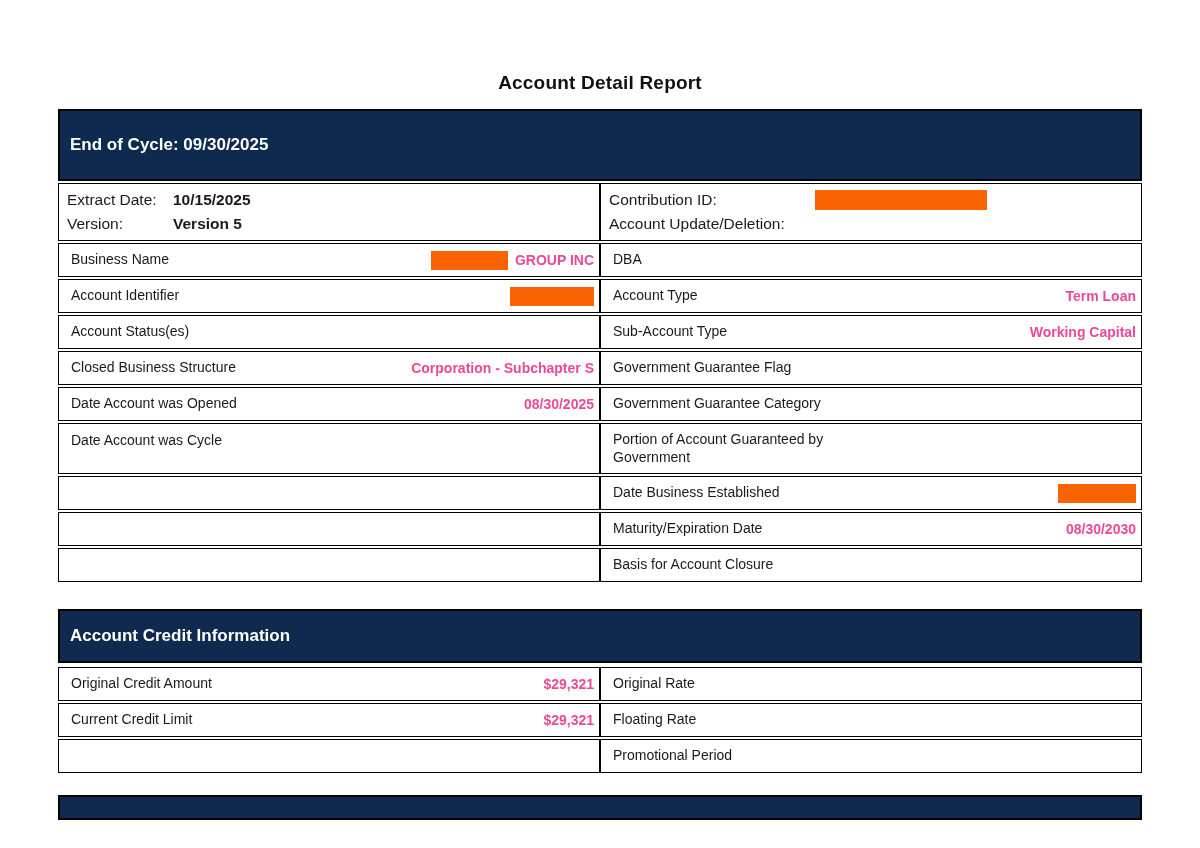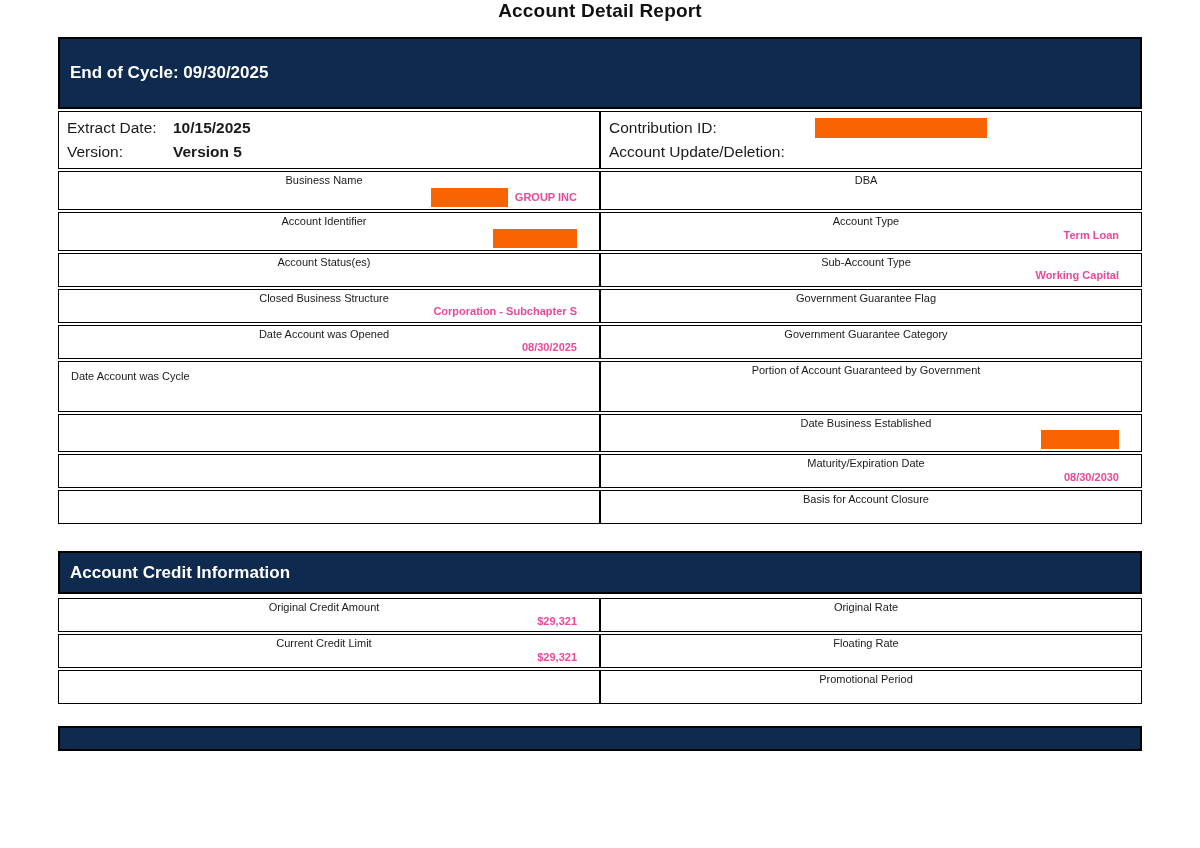--- a/index.html
+++ b/index.html
@@ -5,20 +5,21 @@
   * { box-sizing: border-box; }
   html, body {
     margin: 0; padding: 0;
     width: 1200px; height: 848px;
     background: #ffffff;
     font-family: "Liberation Sans", sans-serif;
     color: #1a1a1a;
   }
   .title {
     margin: 0;
+    padding-top: 72px;
     text-align: center;
     font-size: 19px;
     font-weight: 700;
     color: #111111;
     letter-spacing: 0.2px;
   }
   .container {
     width: 1084px;
     margin-left: 58px;
   }
@@ -27,37 +28,36 @@
     background: #0f2a4f;
     border: 2px solid #000000;
     color: #ffffff;
     font-weight: 700;
     font-size: 17px;
     height: 72px;
     display: flex;
     align-items: center;
     padding-left: 10px;
   }
-  .bar.credit { height: 43px; margin-top: 27px; }
+  .bar.credit { height: 54px; margin-top: 27px; }
   .bar.end { height: 25px; margin-top: 22px; }
   .row {
     display: grid;
     grid-template-columns: 1fr 1fr;
     gap: 0;
     margin-top: 2px;
   }
   .cell {
     border: 1px solid #000000;
     background: #ffffff;
     min-height: 34px;
     display: flex;
     align-items: center;
-    padding: 2px 22px 2px 12px;
-    font-size: 11px;
-    flex-direction: column;
+    padding: 2px 5px 2px 12px;
+    font-size: 14px;
   }
   .cell.tall { min-height: 51px; }
   .cell.meta {
     min-height: 54px;
     flex-direction: column;
     align-items: stretch;
     justify-content: center;
     padding: 4px 10px 4px 8px;
     font-size: 15.5px;
   }

